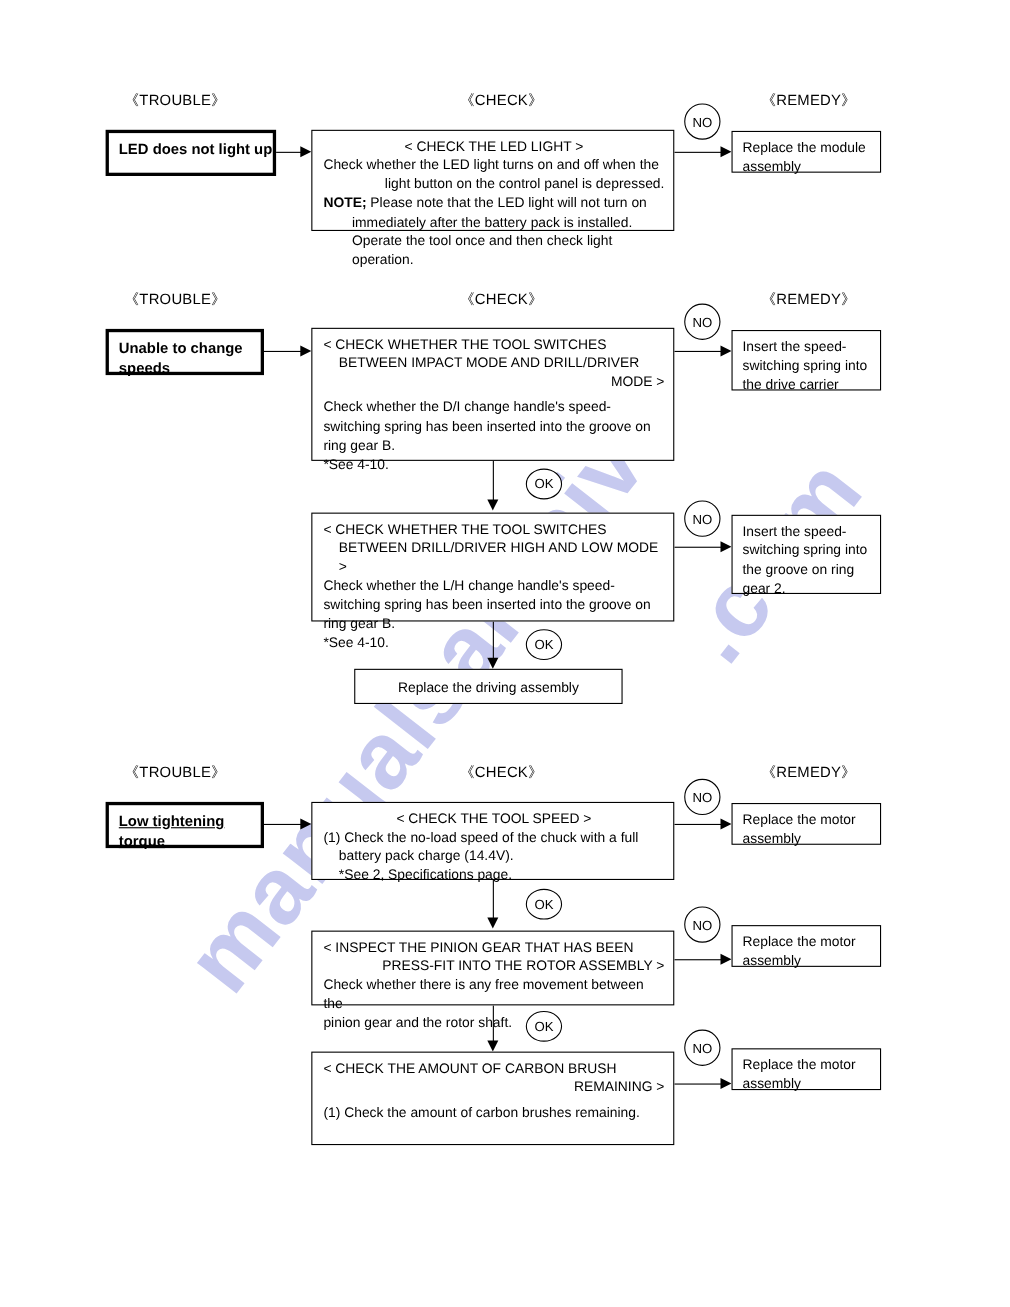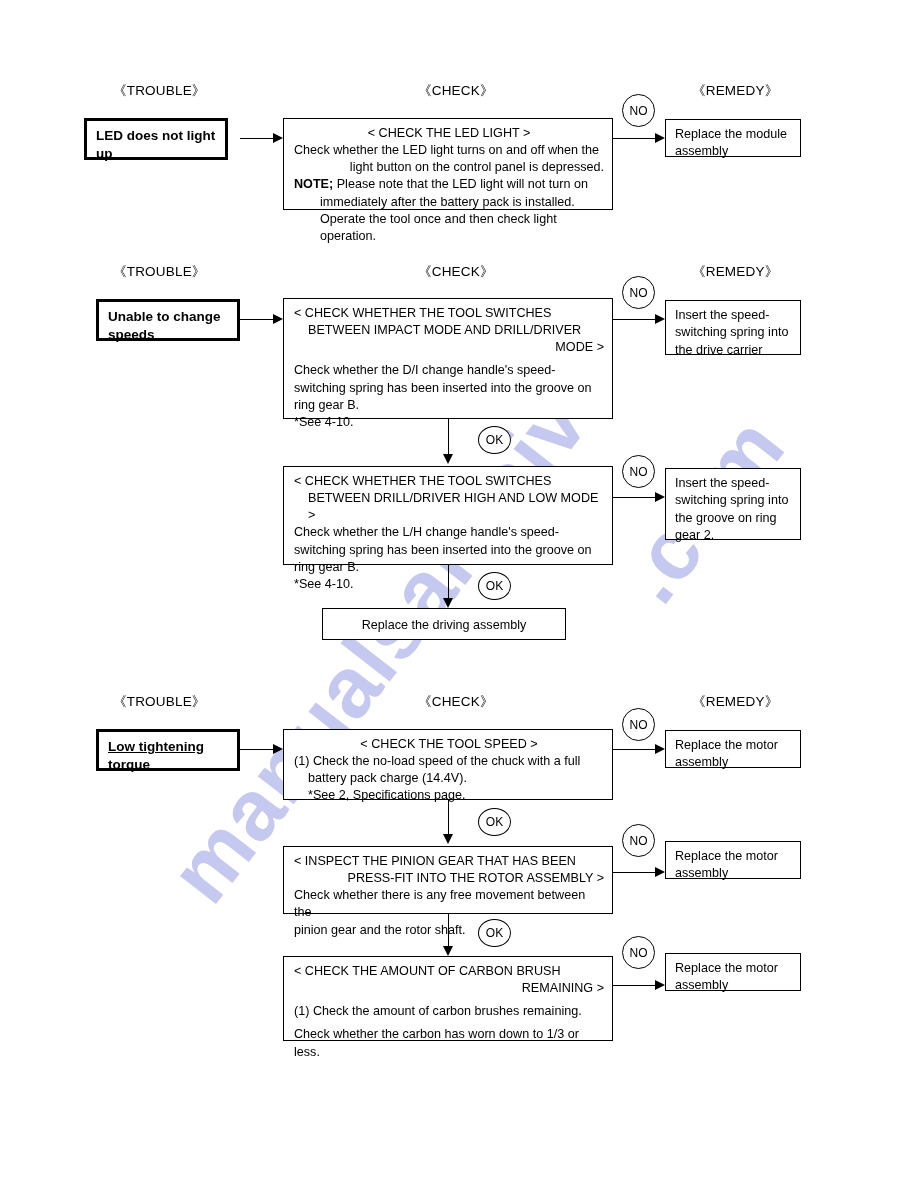--- a/index.html
+++ b/index.html
@@ -150,21 +150,21 @@
 
 <div id="page">
 
   <div class="watermark wm-1">manualsarchive</div>
   <div class="watermark wm-2">.com</div>
 
   <div class="col-head" style="left:113px; top:82px;">《TROUBLE》</div>
   <div class="col-head" style="left:418px; top:82px;">《CHECK》</div>
   <div class="col-head" style="left:692px; top:82px;">《REMEDY》</div>
 
-  <div class="trouble-box" style="left:84px; top:118px; width:144px; height:42px;">
+  <div class="trouble-box" style="left:96px; top:118px; width:155px; height:42px;">
     <span>LED does not light up</span>
   </div>
 
   <div class="hline" style="left:240px; top:138px; width:35px;"></div>
   <div class="arrow-r" style="left:273px; top:133px;"></div>
 
   <div class="check-box" style="left:283px; top:118px; width:330px; height:92px;">
     <div class="ctr">&lt; CHECK THE LED LIGHT &gt;</div>
     <div>Check whether the LED light turns on and off when the</div>
     <div class="rt">light button on the control panel is depressed.</div>
@@ -313,21 +313,20 @@
   <div class="bubble bubble-ok" style="left:478px; top:919px;">
       <span>OK</span>
     </div>
 
   <div class="check-box" style="left:283px; top:956px; width:330px; height:85px;">
     <div>&lt; CHECK THE AMOUNT OF CARBON BRUSH</div>
     <div class="rt">REMAINING &gt;</div>
     <div class="sp"></div>
     <div>(1) Check the amount of carbon brushes remaining.</div>
     <div class="sp"></div>
-    <div>Check whether the carbon has worn down to 1/3 or less.</div>
   </div>
 
   <div class="hline" style="left:613px; top:985px; width:44px;"></div>
   <div class="arrow-r" style="left:655px; top:980px;"></div>
   <div class="bubble bubble-no" style="left:622px; top:936px;">
       <span>NO</span>
     </div>
 
   <div class="remedy-box" style="left:665px; top:953px; width:136px; height:38px;">
     <div>Replace the motor</div>

